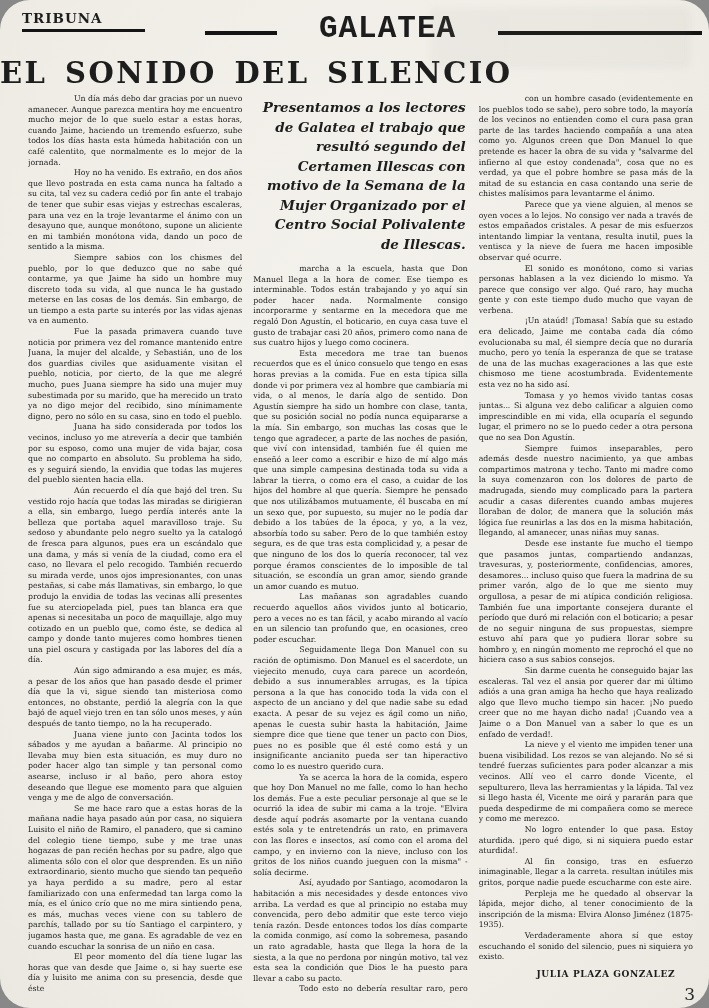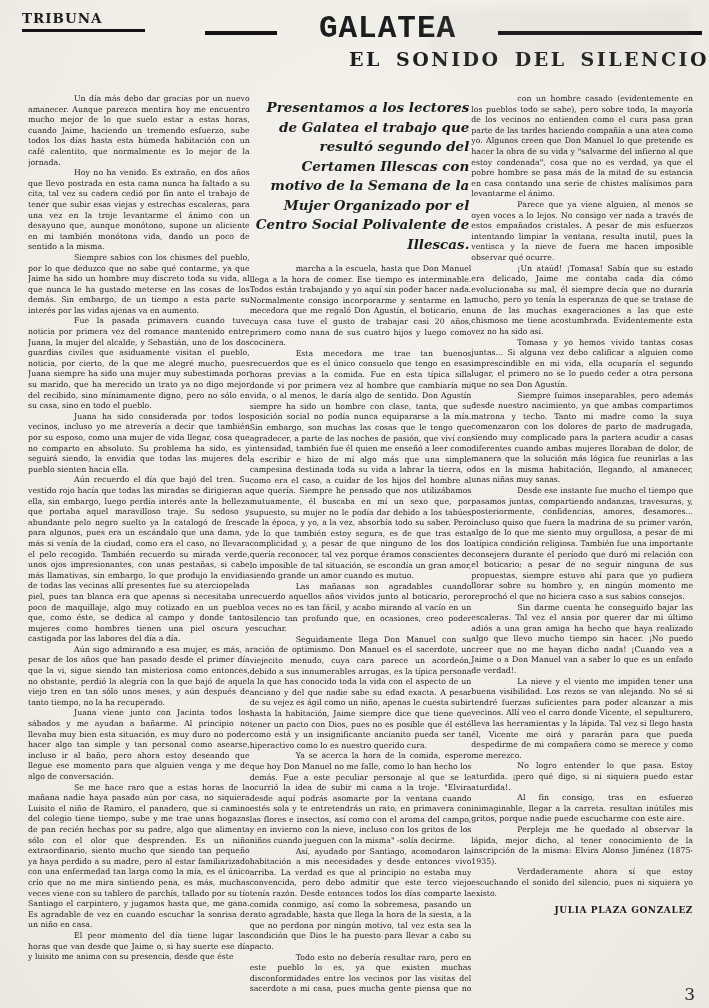--- a/index.html
+++ b/index.html
@@ -9,66 +9,67 @@
   }
   .page{
     position:relative;
     width:709px;height:1008px;
     margin:0 auto;
     background:#f1efe9;
     background-image:radial-gradient(ellipse at 50% 40%, #f4f2ec 0%, #efede6 70%, #eae8e0 100%);
     color:#1d1d1d;
     overflow:hidden;
     box-sizing:border-box;
+    border-radius:30px;
   }
   
   .kicker{
     position:absolute;left:22px;top:10px;
     font-size:13.5px;font-weight:bold;letter-spacing:1px;
     border-bottom:3px solid #141414;
     padding:0 42px 3px 0;
   }
   .masthead{
     position:absolute;left:270px;top:12px;width:235px;
     text-align:center;
     font-size:31px;font-weight:bold;letter-spacing:1px;
     line-height:34px;
     font-family:Liberation Mono, monospace;
   }
   .bar{position:absolute;top:31px;height:4px;background:#141414;}
   .bar-left{left:205px;width:72px;}
   .bar-right{left:498px;width:204px;}
   .article-title{
-    position:absolute;left:0;top:48px;width:100%;
-    text-align:right;
-    font-size:19px;font-weight:bold;
+    position:absolute;left:0;top:56px;width:100%;
+    text-align:left;
+    font-size:29px;font-weight:bold;
     letter-spacing:2.5px;word-spacing:5px;
   }
   
   .body-columns{
     position:absolute;left:28px;top:94px;right:16px;bottom:14px;
-    display:flex;
+    display:flex;gap:11px;
     overflow:hidden;
   }
   .col{flex:1 1 0;min-width:0;overflow:hidden;}
   .col p{
     margin:0;
     font-size:7.8px;line-height:10.6px;
     text-align:justify;
     text-indent:46px;
   }
   .intro{
     font-size:13.5px;line-height:19.5px;
     font-weight:bold;font-style:italic;
     text-align:right;
     margin:4px 2px 10px 2px;
   }
   .author{
     font-size:9px;font-weight:bold;letter-spacing:0.6px;
-    text-align:right;
+    text-align:center;
     margin-top:6px;
     text-indent:40px;
   }
   .page-number{
     position:absolute;right:14px;bottom:4px;
     font-size:17px;color:#2a2a2a;
   }
   
   .ghost{
     position:absolute;background:#9a9890;opacity:0.07;filter:blur(3px);
@@ -91,21 +92,21 @@
   <div class="ghost ghost-a"></div>
   <div class="ghost ghost-b"></div>
 
   <div class="body-columns">
 
     <div class="col">
       <p>Un día más debo dar gracias por un nuevo amanecer. Aunque parezca mentira hoy me encuentro mucho mejor de lo que suelo estar a estas horas, cuando Jaime, haciendo un tremendo esfuerzo, sube todos los días hasta esta húmeda habitación con un café calentito, que normalmente es lo mejor de la jornada.</p>
       <p>Hoy no ha venido. Es extraño, en dos años que llevo postrada en esta cama nunca ha faltado a su cita, tal vez su cadera cedió por fin ante el trabajo de tener que subir esas viejas y estrechas escaleras, para una vez en la troje levantarme el ánimo con un desayuno que, aunque monótono, supone un aliciente en mi también monótona vida, dando un poco de sentido a la misma.</p>
       <p>Siempre sabios con los chismes del pueblo, por lo que deduzco que no sabe qué contarme, ya que Jaime ha sido un hombre muy discreto toda su vida, al que nunca le ha gustado meterse en las cosas de los demás. Sin embargo, de un tiempo a esta parte su interés por las vidas ajenas va en aumento.</p>
       <p>Fue la pasada primavera cuando tuve noticia por primera vez del romance mantenido entre Juana, la mujer del alcalde, y Sebastián, uno de los dos guardias civiles que asiduamente visitan el pueblo, noticia, por cierto, de la que me alegré mucho, pues Juana siempre ha sido una mujer muy subestimada por su marido, que ha merecido un trato ya no digo mejor del recibido, sino mínimamente digno, pero no sólo en su casa, sino en todo el pueblo.</p>
-      <p>Juana ha sido considerada por todos los vecinos, incluso yo me atrevería a decir que también por su esposo, como una mujer de vida llegar, cosa que no comparto en absoluto. Su problema ha sido, es y seguirá siendo, la envidia que todas las mujeres del pueblo sienten hacia ella.</p>
+      <p>Juana ha sido considerada por todos los vecinos, incluso yo me atrevería a decir que también por su esposo, como una mujer de vida bajar, cosa que no comparto en absoluto. Su problema ha sido, es y seguirá siendo, la envidia que todas las mujeres del pueblo sienten hacia ella.</p>
       <p>Aún recuerdo el día que bajó del tren. Su vestido rojo hacía que todas las miradas se dirigieran a ella, sin embargo, luego perdía interés ante la belleza que portaba aquel maravilloso traje. Su sedoso y abundante pelo negro suelto ya la catalogó de fresca para algunos, pues era un escándalo que una dama, y más si venía de la ciudad, como era el caso, no llevara el pelo recogido. También recuerdo su mirada verde, unos ojos impresionantes, con unas pestañas, si cabe más llamativas, sin embargo, lo que produjo la envidia de todas las vecinas allí presentes fue su aterciopelada piel, pues tan blanca era que apenas si necesitaba un poco de maquillaje, algo muy cotizado en un pueblo que, como éste, se dedica al campo y donde tanto mujeres como hombres tienen una piel oscura y castigada por las labores del día a día.</p>
       <p>Aún sigo admirando a esa mujer, es más, a pesar de los años que han pasado desde el primer día que la vi, sigue siendo tan misteriosa como entonces, no obstante, perdió la alegría con la que bajó de aquel viejo tren en tan sólo unos meses, y aún después de tanto tiempo, no la ha recuperado.</p>
       <p>Juana viene junto con Jacinta todos los sábados y me ayudan a bañarme. Al principio no llevaba muy bien esta situación, es muy duro no poder hacer algo tan simple y tan personal como asearse, incluso ir al baño, pero ahora estoy deseando que llegue ese momento para que alguien venga y me de algo de conversación.</p>
       <p>Se me hace raro que a estas horas de la mañana nadie haya pasado aún por casa, no siquiera Luisito el niño de Ramiro, el panadero, que si camino del colegio tiene tiempo, sube y me trae unas hogazas de pan recién hechas por su padre, algo que alimenta sólo con el olor que desprenden. Es un niño extraordinario, siento mucho que siendo tan pequeño ya haya perdido a su madre, pero al estar familiarizado con una enfermedad tan larga como la mía, es el único crío que no me mira sintiendo pena, es más, muchas veces viene con su tablero de parchís, tallado por su tío Santiago el carpintero, y jugamos hasta que, me gana. Es agradable de vez en cuando escuchar la sonrisa de un niño en casa.</p>
       <p>El peor momento del día tiene lugar las horas que van desde que Jaime o, si hay suerte ese día y luisito me anima con su presencia, desde que éste</p>
     </div>
 
     <div class="col">
       <div class="intro">Presentamos a los lectores de Galatea el trabajo que resultó segundo del Certamen Illescas con motivo de la Semana de la Mujer Organizado por el Centro Social Polivalente de Illescas.</div>
       <p>marcha a la escuela, hasta que Don Manuel llega a la hora de comer. Ese tiempo es interminable. Todos están trabajando y yo aquí sin poder hacer nada. Normalmente consigo incorporarme y sentarme en la mecedora que me regaló Don Agustín, el boticario, en cuya casa tuve el gusto de trabajar casi 20 años, primero como nana de sus cuatro hijos y luego como cocinera.</p>
@@ -113,20 +114,21 @@
       <p>Las mañanas son agradables cuando recuerdo aquellos años vividos junto al boticario, pero a veces no es tan fácil, y acabo mirando al vacío en un silencio tan profundo que, en ocasiones, creo poder escuchar.</p>
       <p>Seguidamente llega Don Manuel con su ración de optimismo. Don Manuel es el sacerdote, un viejecito menudo, cuya cara parece un acordeón, debido a sus innumerables arrugas, es la típica persona a la que has conocido toda la vida con el aspecto de un anciano y del que nadie sabe su edad exacta. A pesar de su vejez es ágil como un niño, apenas le cuesta subir hasta la habitación, Jaime siempre dice que tiene que tener un pacto con Dios, pues no es posible que él esté como está y un insignificante ancianito pueda ser tan hiperactivo como lo es nuestro querido cura.</p>
       <p>Ya se acerca la hora de la comida, espero que hoy Don Manuel no me falle, como lo han hecho los demás. Fue a este peculiar personaje al que se le ocurrió la idea de subir mi cama a la troje. "Elvira desde aquí podrás asomarte por la ventana cuando estés sola y te entretendrás un rato, en primavera con las flores e insectos, así como con el aroma del campo, y en invierno con la nieve, incluso con los gritos de los niños cuando jueguen con la misma" -solía decirme.</p>
       <p>Así, ayudado por Santiago, acomodaron la habitación a mis necesidades y desde entonces vivo arriba. La verdad es que al principio no estaba muy convencida, pero debo admitir que este terco viejo tenía razón. Desde entonces todos los días comparte la comida conmigo, así como la sobremesa, pasando un rato agradable, hasta que llega la hora de la siesta, a la que no perdona por ningún motivo, tal vez esta sea la condición que Dios le ha puesto para llevar a cabo su pacto.</p>
       <p>Todo esto no debería resultar raro, pero en este pueblo lo es, ya que existen muchas disconformidades entre los vecinos por las visitas del sacerdote a mi casa, pues mucha gente piensa que no soy digna de las mismas, al haber mantenido media vida ralación</p>
     </div>
 
     <div class="col">
       <p>con un hombre casado (evidentemente en los pueblos todo se sabe), pero sobre todo, la mayoría de los vecinos no entienden como el cura pasa gran parte de las tardes haciendo compañía a una atea como yo. Algunos creen que Don Manuel lo que pretende es hacer la obra de su vida y "salvarme del infierno al que estoy condenada", cosa que no es verdad, ya que el pobre hombre se pasa más de la mitad de su estancia en casa contando una serie de chistes malísimos para levantarme el ánimo.</p>
       <p>Parece que ya viene alguien, al menos se oyen voces a lo lejos. No consigo ver nada a través de estos empañados cristales. A pesar de mis esfuerzos intentando limpiar la ventana, resulta inutil, pues la ventisca y la nieve de fuera me hacen imposible observar qué ocurre.</p>
+      <p>El sonido es monótono, como si varias personas hablasen a la vez diciendo lo mismo. Ya parece que consigo ver algo. Qué raro, hay mucha gente y con este tiempo dudo mucho que vayan de verbena.</p>
       <p>¡Un ataúd! ¡Tomasa! Sabía que su estado era delicado, Jaime me contaba cada día cómo evolucionaba su mal, él siempre decía que no duraría mucho, pero yo tenía la esperanza de que se tratase de una de las muchas exageraciones a las que este chismoso me tiene acostumbrada. Evidentemente esta vez no ha sido así.</p>
       <p>Tomasa y yo hemos vivido tantas cosas juntas... Si alguna vez debo calificar a alguien como imprescindible en mi vida, ella ocuparía el segundo lugar, el primero no se lo puedo ceder a otra persona que no sea Don Agustín.</p>
       <p>Siempre fuimos inseparables, pero además desde nuestro nacimiento, ya que ambas compartimos matrona y techo. Tanto mi madre como la suya comenzaron con los dolores de parto de madrugada, siendo muy complicado para la partera acudir a casas diferentes cuando ambas mujeres lloraban de dolor, de manera que la solución más lógica fue reunirlas a las dos en la misma habitación, llegando, al amanecer, unas niñas muy sanas.</p>
       <p>Desde ese instante fue mucho el tiempo que pasamos juntas, compartiendo andanzas, travesuras, y, posteriormente, confidencias, amores, desamores... incluso quiso que fuera la madrina de su primer varón, algo de lo que me siento muy orgullosa, a pesar de mi atípica condición religiosa. También fue una importante consejera durante el período que duró mi relación con el boticario; a pesar de no seguir ninguna de sus propuestas, siempre estuvo ahí para que yo pudiera llorar sobre su hombro y, en ningún momento me reprochó el que no hiciera caso a sus sabios consejos.</p>
       <p>Sin darme cuenta he conseguido bajar las escaleras. Tal vez el ansia por querer dar mi último adiós a una gran amiga ha hecho que haya realizado algo que llevo mucho tiempo sin hacer. ¡No puedo creer que no me hayan dicho nada! ¡Cuando vea a Jaime o a Don Manuel van a saber lo que es un enfado de verdad!.</p>
       <p>La nieve y el viento me impiden tener una buena visibilidad. Los rezos se van alejando. No sé si tendré fuerzas suficientes para poder alcanzar a mis vecinos. Allí veo el carro donde Vicente, el sepulturero, lleva las herramientas y la lápida. Tal vez si llego hasta él, Vicente me oirá y pararán para que pueda despedirme de mi compañera como se merece y como me merezco.</p>
       <p>No logro entender lo que pasa. Estoy aturdida. ¡pero qué digo, si ni siquiera puedo estar aturdida!.</p>
       <p>Al fin consigo, tras en esfuerzo inimaginable, llegar a la carreta. resultan inútiles mis gritos, porque nadie puede escucharme con este aire.</p>
       <p>Perpleja me he quedado al observar la lápida, mejor dicho, al tener conocimiento de la inscripción de la misma: Elvira Alonso Jiménez (1875-1935).</p>
       <p>Verdaderamente ahora sí que estoy escuchando el sonido del silencio, pues ni siquiera yo existo.</p>

